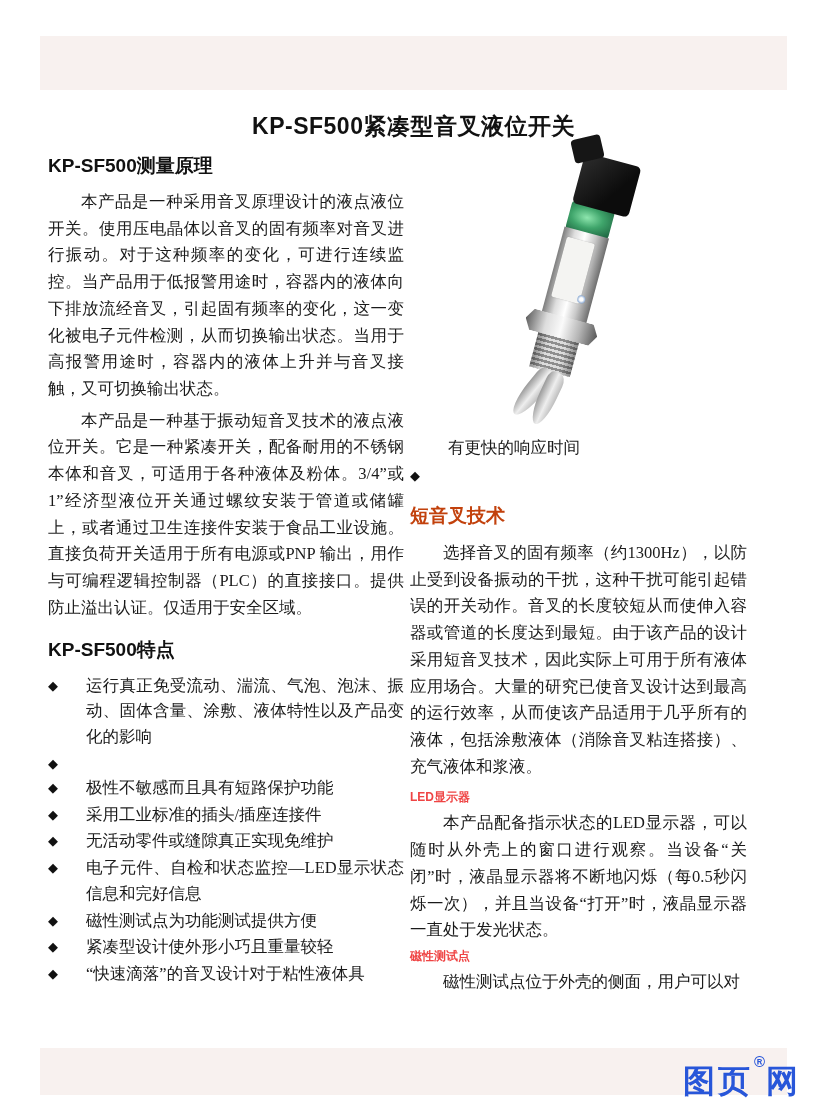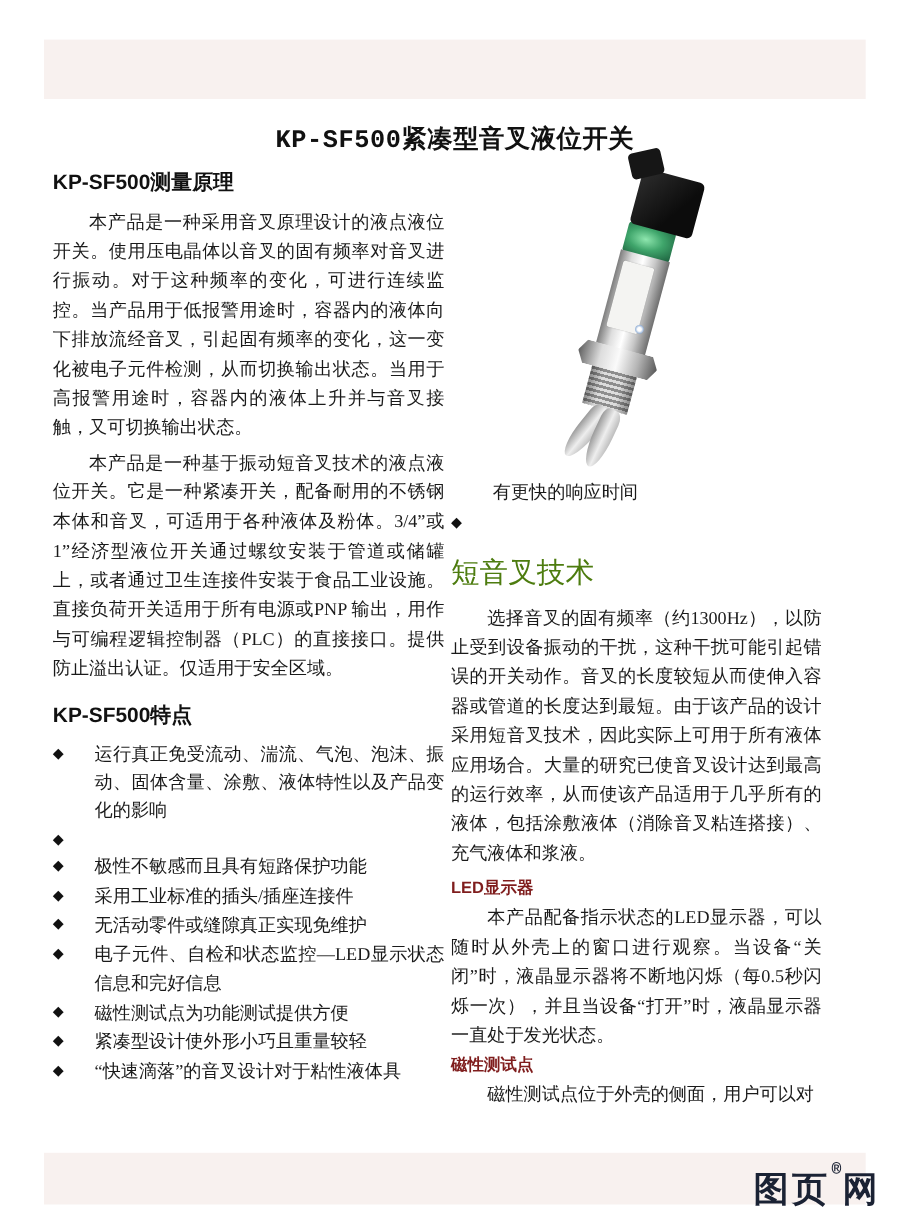--- a/index.html
+++ b/index.html
@@ -17,46 +17,46 @@
     position: absolute;
     left: 40px; width: 747px;
     background: #f8f1ef;
   }
   .band-top { top: 36px; height: 54px; }
   .band-bottom { top: 1048px; height: 47px; }
 
   .title {
     position: absolute; top: 111px; left: 0; right: 0;
     text-align: center;
-    font-family: Liberation Mono, monospace;
+    font-family: Liberation Sans, sans-serif;
     font-weight: bold; font-size: 23px; color: #111;
     letter-spacing: 0.5px;
   }
 
   .columns {
     position: absolute; top: 153px; left: 48px; width: 699px;
     display: flex; gap: 6px;
   }
   .col-left  { width: 356px; flex: none; }
   .col-right { width: 337px; flex: none; }
 
   h2.sec {
     font-family: "Liberation Sans", "DejaVu Sans", sans-serif;
     font-weight: bold; font-size: 19px; color: #111;
     margin: 15px 0 10px;
   }
   h2.sec.first { margin-top: 0; }
   h2.big {
     font-family: "Liberation Sans", "DejaVu Sans", sans-serif;
-    font-weight: normal; font-size: 26px; color: #4d7c0f;
+    font-weight: bold; font-size: 19px; color: #c2410c;
     margin: 17px 0 11px;
   }
   h3.sub {
     font-family: "Liberation Sans", "DejaVu Sans", sans-serif;
-    font-weight: bold; font-size: 15px; color: #7f1d1d;
+    font-weight: bold; font-size: 12px; color: #ef4444;
     margin: 9px 0 4px;
   }
   p.body {
     font-size: 16.5px; line-height: 1.62;
     text-align: justify; text-indent: 2em;
     margin-bottom: 5px;
   }
   ul.features { list-style: none; margin-top: 2px; }
   ul.features li {
     display: flex; font-size: 16.5px; line-height: 1.56; margin-bottom: 1px;
@@ -230,17 +230,17 @@
       <p class="body" style="margin-bottom:2px">本产品配备指示状态的LED显示器，可以随时从外壳上的窗口进行观察。当设备“关闭”时，液晶显示器将不断地闪烁（每0.5秒闪烁一次），并且当设备“打开”时，液晶显示器一直处于发光状态。</p>
 
       <h3 class="sub" style="margin-top:4px">磁性测试点</h3>
       <p class="body">磁性测试点位于外壳的侧面，用户可以对</p>
 
     </div>
   </div>
 
   <div class="band band-bottom" style="background: rgb(248, 241, 239);"></div>
 
-  <div class="watermark" style="color: #0f172a; font-family: Liberation Mono, monospace;">
+  <div class="watermark" style="color: #1d4ed8;">
     <span>图页</span><sup>®</sup><span>网</span>
   </div>
 
 </div>
 
 </body></html>

